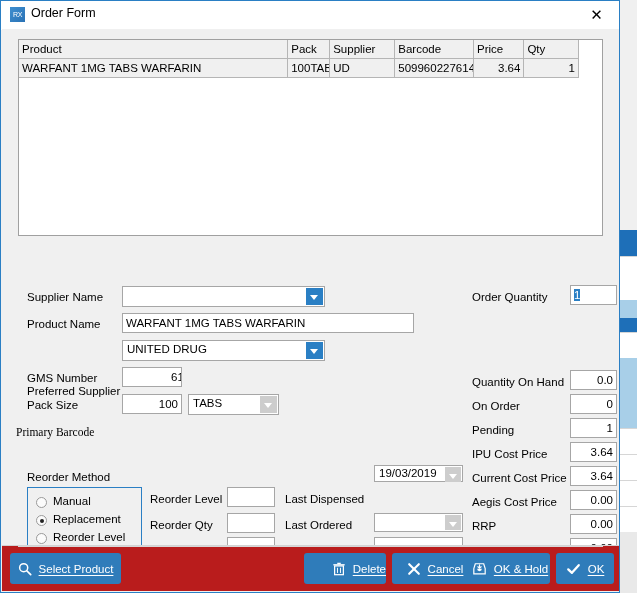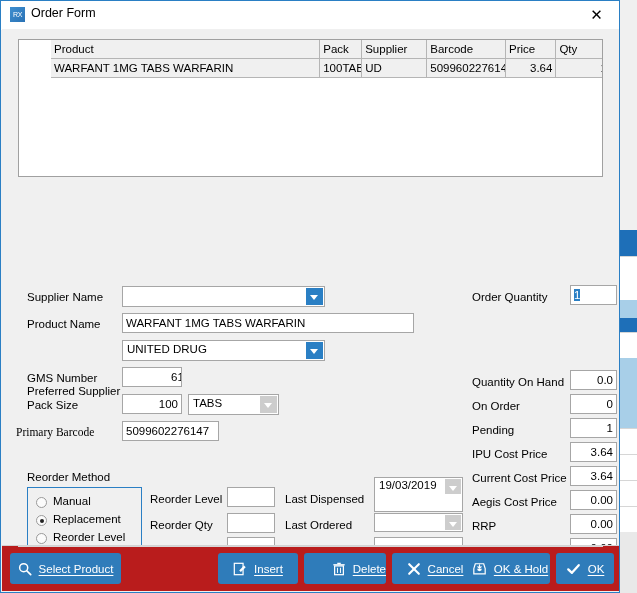--- a/index.html
+++ b/index.html
@@ -89,26 +89,25 @@
     left: 1px; top: 28px;
     width: 617px;
     height: 563px;
     background: #f0f0f0;
   }
 
   
   #grid-wrap {
     position: absolute;
     left: 16px; top: 10px;
-    width: 585px; height: 138px;
+    width: 585px; height: 197px;
     background: #ffffff;
     border: 1px solid #a0a0a0;
     box-sizing: border-box;
     overflow: hidden;
-    padding-left: 32px;
   }
   table.grid {
     border-collapse: collapse;
     table-layout: fixed;
     width: 560px;
     font-size: 11.5px;
   }
   table.grid th {
     background: #f0f0f0;
     border: 1px solid #b5b5b5;
@@ -349,21 +348,20 @@
     <div class="tbox" style="left:120px; top:338px; width:60px;padding-left:48px;">61721</div>
 
     <div class="lbl" style="left:25px;  top:370px;">Pack Size</div>
     <div class="tbox right" style="left:120px; top:365px; width:60px;">100</div>
     <div class="combo" style="left:186px; top:365px; width:91px;">
       <div class="ctext">TABS</div>
       <div class="carrow dis"></div>
     </div>
 
     <div class="lbl" style="left:14px;  top:397px;font-family:Liberation Serif, serif;">Primary Barcode</div>
-    <div class="tbox" style="left:120px; top:392px; width:97px;">5099602276147</div>
 
     <div class="lbl" style="left:25px; top:442px;">Reorder Method</div>
     <div id="reorder-group">
       <div class="radio-row" style="top:7px;">
         <span class="radio-dot"></span>
         <span class="radio-lbl">Manual</span>
       </div>
       <div class="radio-row" style="top:25px;">
         <span class="radio-dot on"></span>
         <span class="radio-lbl">Replacement</span>
@@ -377,21 +375,21 @@
     <div class="lbl" style="left:148px; top:464px;">Reorder Level</div>
     <div class="tbox" style="left:225px; top:458px; width:48px;"></div>
 
     <div class="lbl" style="left:148px; top:490px;">Reorder Qty</div>
     <div class="tbox" style="left:225px; top:484px; width:48px;"></div>
 
     <div class="lbl" style="left:148px; top:514px;">Lead Time</div>
     <div class="tbox" style="left:225px; top:508px; width:48px;"></div>
 
     <div class="lbl" style="left:283px; top:464px;">Last Dispensed</div>
-    <div class="combo" style="left:372px; top:448px; width:89px; height:35px;">
+    <div class="combo" style="left:372px; top:436px; width:89px; height:17px;">
       <div class="ctext" style="top:1px;">19/03/2019</div>
       <div class="carrow dis" style="width:16px;height:15px;"></div>
     </div>
 
     <div class="lbl" style="left:283px; top:490px;">Last Ordered</div>
     <div class="combo" style="left:372px; top:484px; width:89px; height:19px;">
       <div class="ctext" style="top:1px;"></div>
       <div class="carrow dis" style="width:16px;height:15px;"></div>
     </div>
 
@@ -433,29 +431,20 @@
     <div class="btn" style="left:8px; width:111px;">
       <span class="bico">
         <svg width="14" height="14" viewBox="0 0 16 16">
             <circle cx="6.5" cy="6.5" r="4.6" fill="none" stroke="#fff" stroke-width="1.7"></circle>
             <line x1="10" y1="10" x2="14.5" y2="14.5" stroke="#fff" stroke-width="2" stroke-linecap="round"></line>
           </svg>
       </span>
       <span class="blbl">Select Product</span>
     </div>
 
-    <div class="btn" style="left:216px; width:80px;">
-      <span class="bico">
-        <svg width="14" height="14" viewBox="0 0 16 16">
-            <rect x="1.5" y="1.5" width="10" height="13" fill="none" stroke="#fff" stroke-width="1.4"></rect>
-            <path d="M9 11.5 L14.5 6 L12.6 4.1 L7.1 9.6 Z" fill="#fff"></path>
-          </svg>
-      </span>
-      <span class="blbl">Insert</span>
-    </div>
 
     <div class="btn" style="left:302px; width:82px;justify-content:flex-end;">
       <span class="bico">
         <svg width="14" height="14" viewBox="0 0 16 16">
             <rect x="3" y="4.5" width="10" height="10" fill="none" stroke="#fff" stroke-width="1.4"></rect>
             <line x1="1.5" y1="3.2" x2="14.5" y2="3.2" stroke="#fff" stroke-width="1.5"></line>
             <line x1="6" y1="1.6" x2="10" y2="1.6" stroke="#fff" stroke-width="1.5"></line>
             <line x1="6.3" y1="6.6" x2="6.3" y2="12.5" stroke="#fff" stroke-width="1.1"></line>
             <line x1="9.7" y1="6.6" x2="9.7" y2="12.5" stroke="#fff" stroke-width="1.1"></line>
           </svg>

